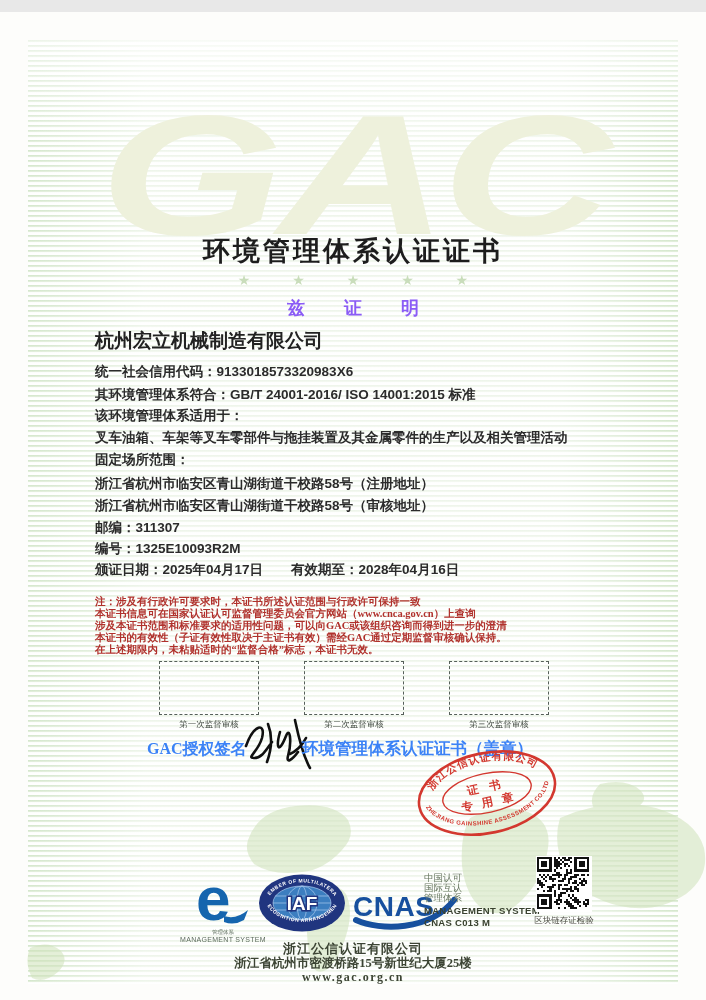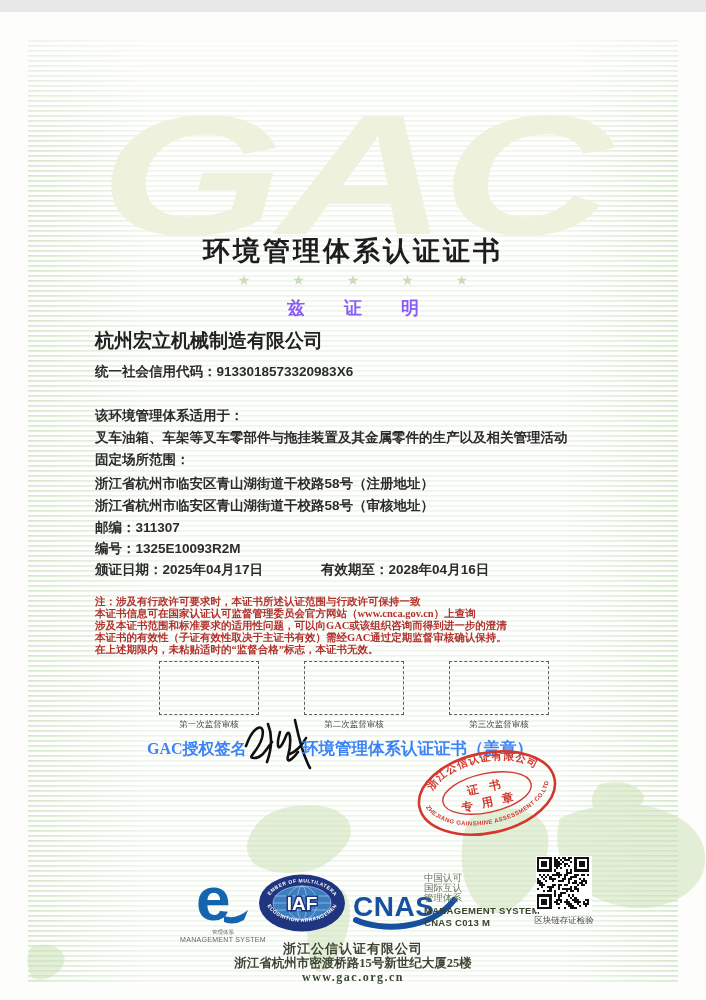--- a/index.html
+++ b/index.html
@@ -16,21 +16,21 @@
   .map{position:absolute;inset:0;z-index:1;pointer-events:none;}
   .layer{position:absolute;inset:0;z-index:2;}
   .abs{position:absolute;}
   .ctr{left:0;right:0;text-align:center;}
   .title{top:146px;font-size:50px;font-weight:900;letter-spacing:9px;color:#1560ae;}
   .subtitle{top:221px;font-size:27px;font-weight:700;letter-spacing:3px;color:#1d1d1d;}
   .stars{top:260px;font-size:14px;color:#c9ddbb;word-spacing:38px;}
   .certify{top:284px;font-size:18px;font-weight:700;letter-spacing:17px;text-indent:17px;color:#8b5cf6;}
   .company{left:95px;top:316px;font-size:19px;font-weight:700;color:#222;}
   .bline{left:95px;font-size:13.5px;font-weight:700;color:#2b2b2b;white-space:nowrap;}
-  .dates{left:95px;top:549px;display:flex;gap:58px;}
+  .dates{left:95px;top:549px;display:flex;gap:28px;}
   .notes{left:95px;top:584px;font-family:"Liberation Serif","DejaVu Serif",serif;
          font-size:10.5px;font-weight:700;color:#b0312c;line-height:11.9px;white-space:nowrap;}
   .supbox{top:649px;width:100px;height:54px;border:1px dashed #56605a;box-sizing:border-box;}
   .suplab{top:707px;width:100px;text-align:center;font-size:8.5px;color:#3e463e;font-family:"Liberation Serif","DejaVu Serif",serif;}
   .signoff{font-family:Liberation Serif, serif;font-weight:700;color:#3b82f6;white-space:nowrap;}
   .acc{left:424px;top:861px;color:#66755f;font-size:9.5px;line-height:10.2px;white-space:nowrap;}
   .acc .bold{font-weight:700;color:#39412f;letter-spacing:0.3px;margin-top:2px;}
   .logocap{left:160px;top:917px;width:126px;text-align:center;color:#5c6b5c;}
   .qrlab{left:522px;top:903px;width:84px;text-align:center;font-size:8.5px;color:#4a4a42;font-family:"Liberation Serif","DejaVu Serif",serif;}
   .footer{font-family:"Liberation Serif","DejaVu Serif",serif;font-weight:700;color:#3c4434;}
@@ -57,20 +57,21 @@
   </svg>
 
   <div class="layer">
 
     <div class="abs ctr subtitle">环境管理体系认证证书</div>
     <div class="abs ctr stars">★ ★ ★ ★ ★</div>
     <div class="abs ctr certify">兹 证 明</div>
 
     <div class="abs company">杭州宏立机械制造有限公司</div>
     <div class="abs bline" style="top:351px">统一社会信用代码：9133018573320983X6</div>
+    <div class="abs bline" style="top:374px">其环境管理体系符合：GB/T 24001-2016/ ISO 14001:2015 标准</div>
     <div class="abs bline" style="top:395px">该环境管理体系适用于：</div>
     <div class="abs bline" style="top:417px">叉车油箱、车架等叉车零部件与拖挂装置及其金属零件的生产以及相关管理活动</div>
     <div class="abs bline" style="top:439px">固定场所范围：</div>
     <div class="abs bline" style="top:463px">浙江省杭州市临安区青山湖街道干校路58号（注册地址）</div>
     <div class="abs bline" style="top:485px">浙江省杭州市临安区青山湖街道干校路58号（审核地址）</div>
     <div class="abs bline" style="top:507px">邮编：311307</div>
     <div class="abs bline" style="top:528px">编号：1325E10093R2M</div>
     <div class="abs bline dates">
       <span>颁证日期：2025年04月17日</span>
       <span>有效期至：2028年04月16日</span>

